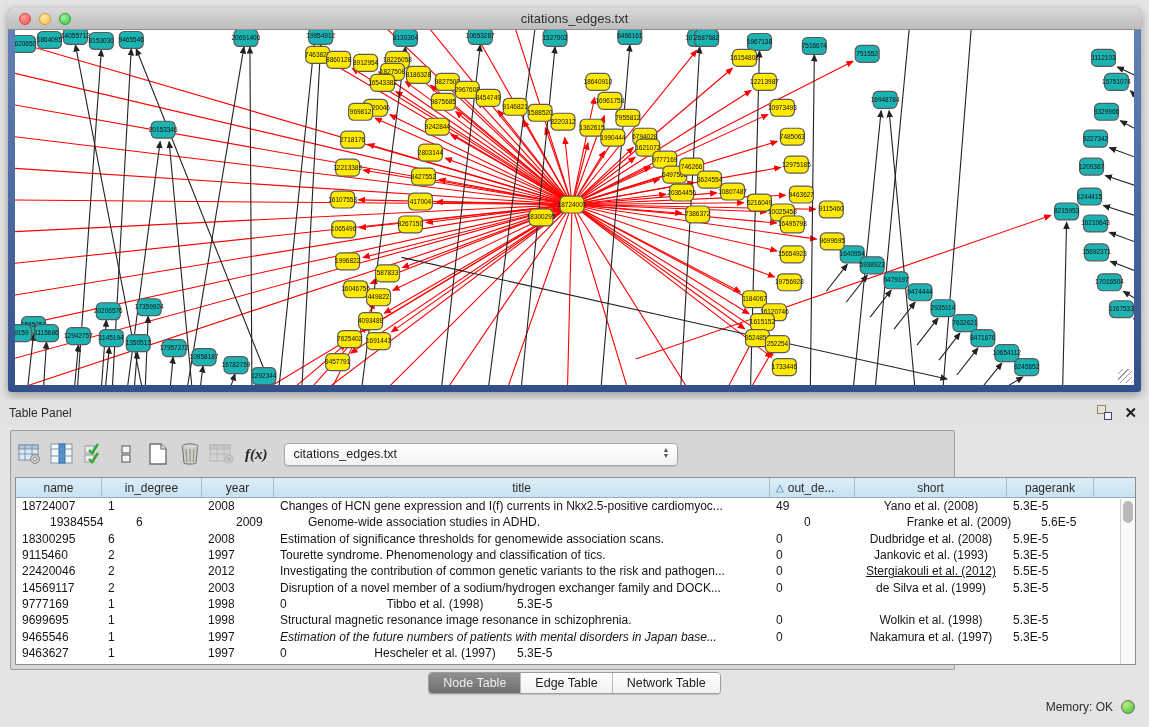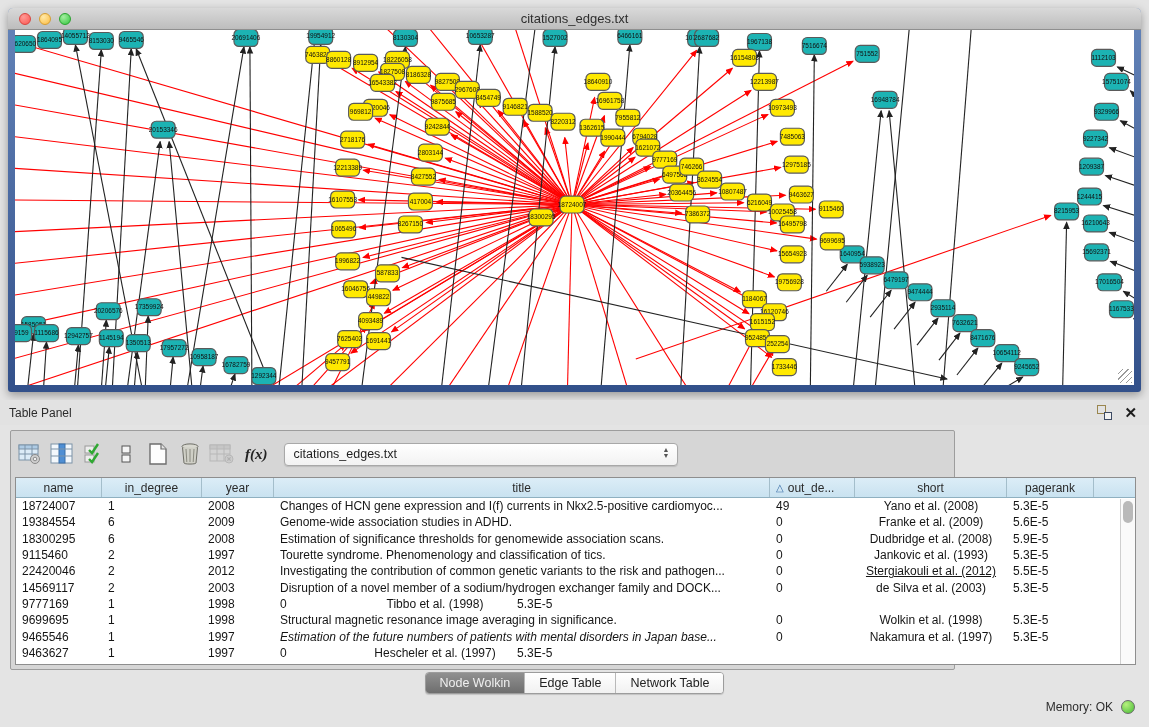--- a/index.html
+++ b/index.html
@@ -834,21 +834,21 @@
         <div class="trow">
           <div class="td" style="width: 86px;">18724007</div>
           <div class="td" style="width: 100px;">1</div>
           <div class="td" style="width: 72px;">2008</div>
           <div class="td" style="width: 496px;">Changes of HCN gene expression and I(f) currents in Nkx2.5-positive cardiomyoc...</div>
           <div class="td" style="width: 85px;">49</div>
           <div class="td center" style="width: 152px;">Yano et al. (2008)</div>
           <div class="td" style="width: 87px;">5.3E-5</div>
         </div>
         <div class="trow">
-          <div class="td" style="width: 86px;">19384554</div>
+          <div class="td" style="width: 86px; margin-left: 28px;">19384554</div>
           <div class="td" style="width: 100px;">6</div>
           <div class="td" style="width: 72px;">2009</div>
           <div class="td" style="width: 496px;">Genome-wide association studies in ADHD.</div>
           <div class="td" style="width: 85px;">0</div>
           <div class="td center" style="width: 152px;">Franke et al. (2009)</div>
           <div class="td" style="width: 87px;">5.6E-5</div>
         </div>
         <div class="trow">
           <div class="td" style="width: 86px;">18300295</div>
           <div class="td" style="width: 100px;">6</div>
@@ -875,36 +875,36 @@
           <div class="td" style="width: 85px;">0</div>
           <div class="td center" style="width: 152px; text-decoration: underline;">Stergiakouli et al. (2012)</div>
           <div class="td" style="width: 87px;">5.5E-5</div>
         </div>
         <div class="trow">
           <div class="td" style="width: 86px;">14569117</div>
           <div class="td" style="width: 100px;">2</div>
           <div class="td" style="width: 72px;">2003</div>
           <div class="td" style="width: 496px;">Disruption of a novel member of a sodium/hydrogen exchanger family and DOCK...</div>
           <div class="td" style="width: 85px;">0</div>
-          <div class="td center" style="width: 152px;">de Silva et al. (2003)</div>
+          <div class="td center" style="width: 152px;">de Silva et al. (1999)</div>
           <div class="td" style="width: 87px;">5.3E-5</div>
         </div>
         <div class="trow">
           <div class="td" style="width: 86px;">9777169</div>
           <div class="td" style="width: 100px;">1</div>
           <div class="td" style="width: 72px;">1998</div>
           <div class="td" style="width: 85px;">0</div>
           <div class="td center" style="width: 152px;">Tibbo et al. (1998)</div>
           <div class="td" style="width: 87px;">5.3E-5</div>
         </div>
         <div class="trow">
           <div class="td" style="width: 86px;">9699695</div>
           <div class="td" style="width: 100px;">1</div>
           <div class="td" style="width: 72px;">1998</div>
-          <div class="td" style="width: 496px;">Structural magnetic resonance image averaging in significance.</div>
+          <div class="td" style="width: 496px;">Structural magnetic resonance image resonance in schizophrenia.</div>
           <div class="td" style="width: 85px;">0</div>
           <div class="td center" style="width: 152px;">Wolkin et al. (1998)</div>
           <div class="td" style="width: 87px;">5.3E-5</div>
         </div>
         <div class="trow">
           <div class="td" style="width: 86px;">9465546</div>
           <div class="td" style="width: 100px;">1</div>
           <div class="td" style="width: 72px;">1997</div>
           <div class="td" style="width: 496px; font-style: italic;">Estimation of the future numbers of patients with mental disorders in Japan base...</div>
           <div class="td" style="width: 85px;">0</div>
@@ -921,21 +921,21 @@
         </div>
       </div>
     <div class="vscroll">
         <div class="vthumb"></div>
       </div>
   </div>
 </div>
 
 <div class="tabs-row">
   <div class="seg" id="tabs">
-      <div class="tab active">Node Wolkin</div>
+      <div class="tab active">Node Table</div>
       <div class="tab">Edge Table</div>
       <div class="tab">Network Table</div>
     </div>
 </div>
 
 <div class="statusbar">
   <span class="mem-label">Memory: OK</span>
   <span class="mem-dot"></span>
 </div>
 

